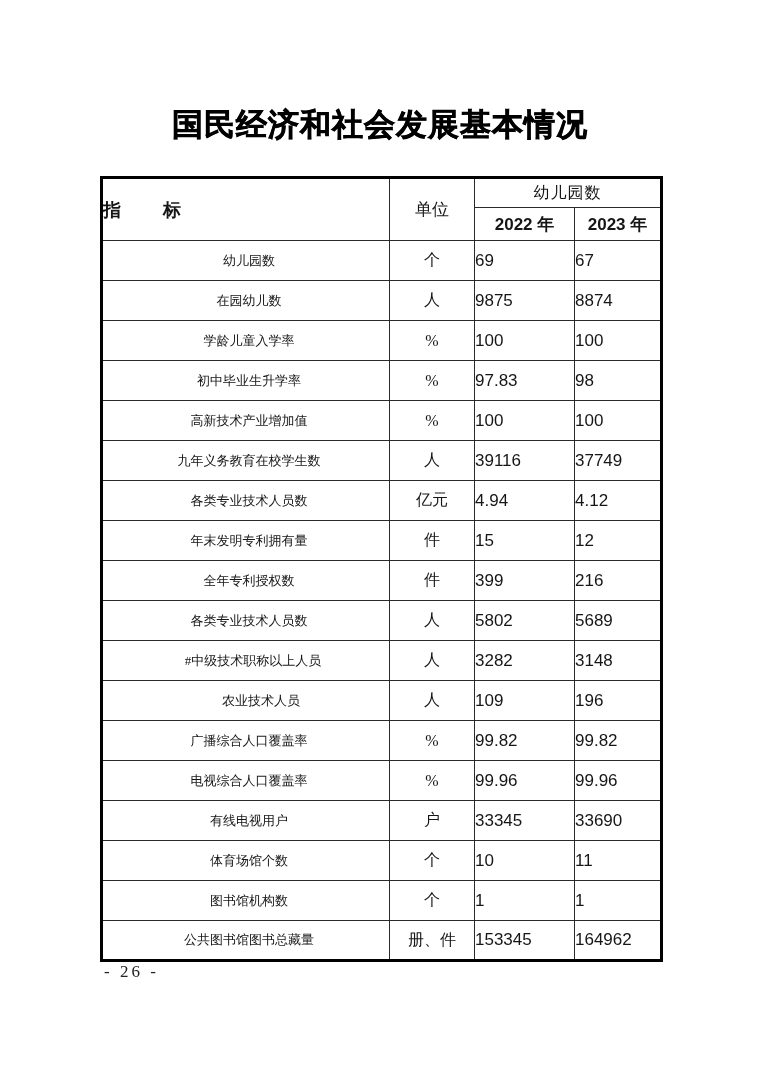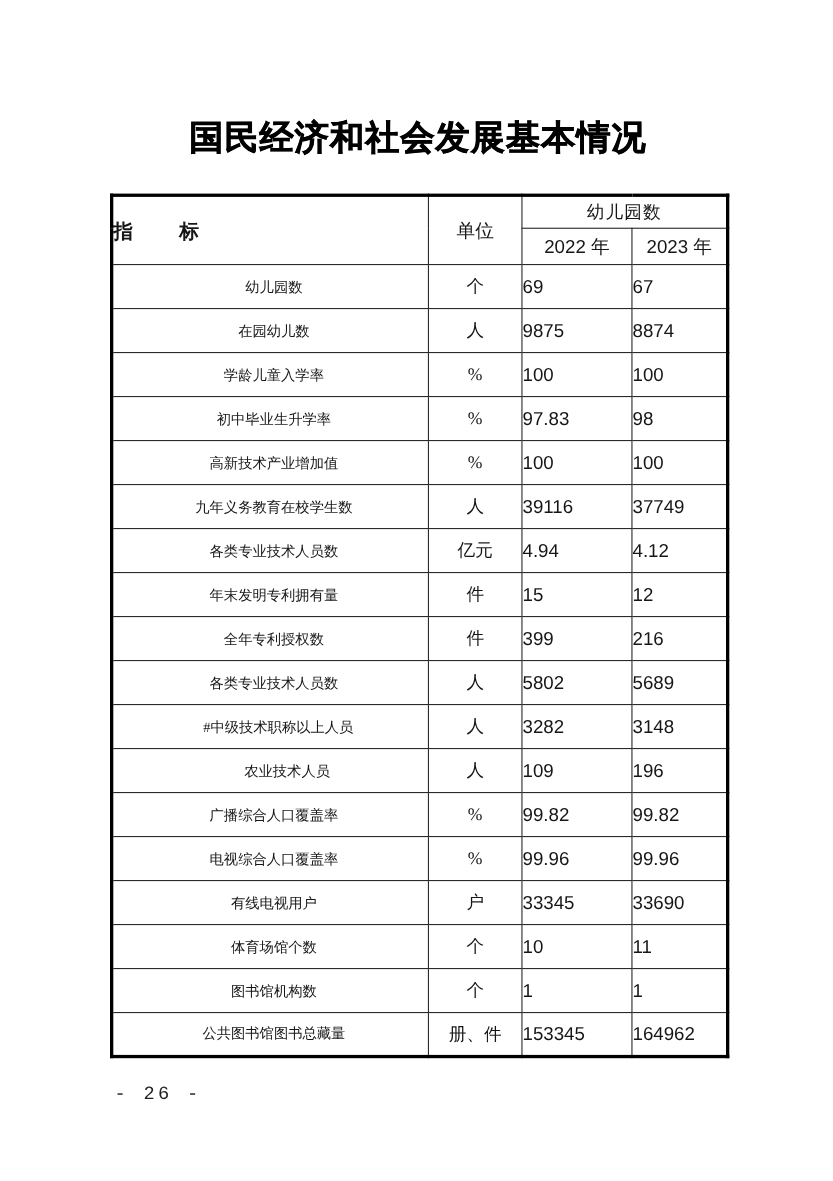--- a/index.html
+++ b/index.html
@@ -60,21 +60,21 @@
   th.h-annual {
     height: 30px;
     font-size: 16px;
     font-weight: normal;
     text-align: center;
     letter-spacing: 1px;
   }
   th.h-year {
     height: 33px;
     font-size: 17px;
-    font-weight: normal;
+    font-weight: bold;
     text-align: center;
     font-family: "Liberation Sans", "DejaVu Sans", sans-serif;
   }
   td.cell-indicator {
     height: 40px;
     font-size: 13px;
     text-align: center;
     padding-left: 6px;
   }
   td.cell-indicator.indent-1 { padding-left: 14px; font-family: Liberation Serif, serif; }
@@ -82,26 +82,25 @@
   td.cell-unit {
     text-align: center;
     font-size: 16px;
   }
   td.cell-value {
     text-align: left;
     font-size: 17px;
     font-family: "Liberation Sans", "DejaVu Sans", sans-serif;
   }
   .page-number {
-    margin-top: 24px;
     margin-left: 104px;
     font-size: 17px;
     letter-spacing: 3px;
     color: #222222;
-    font-family: Liberation Mono, monospace;
+    font-family: Liberation Serif, serif;
   }
 </style>
 </head>
 <body>
 
 <div class="page">
 
   <h1 class="title">国民经济和社会发展基本情况</h1>
 
   <table class="stats">

